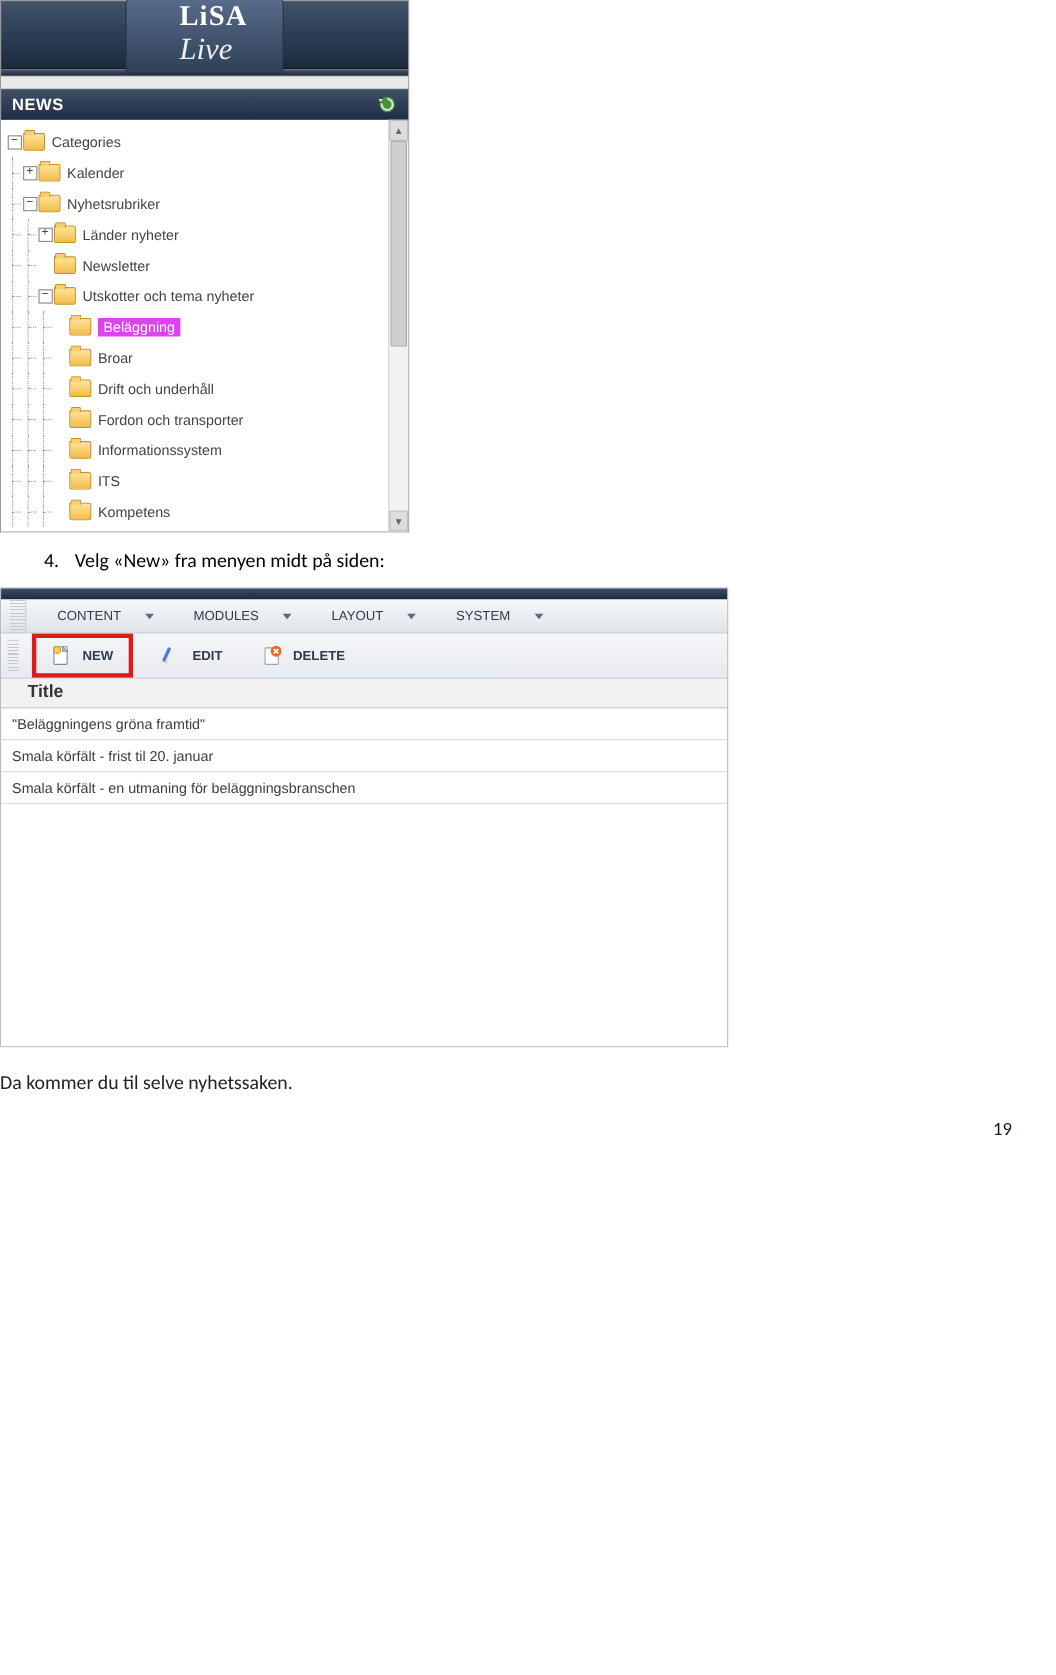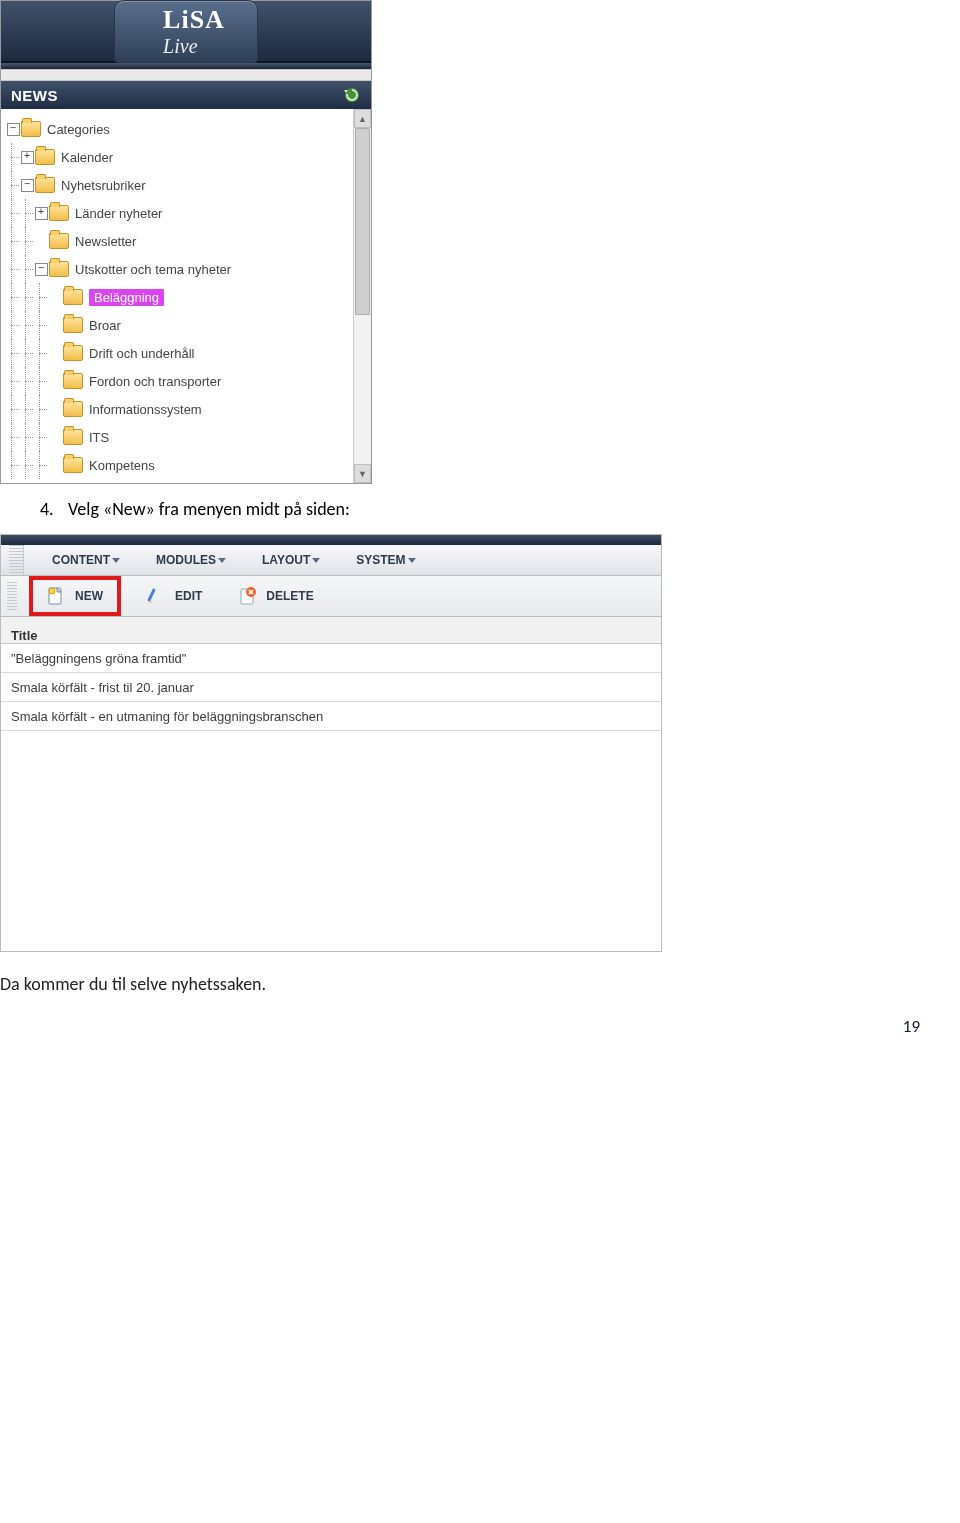--- a/index.html
+++ b/index.html
@@ -52,21 +52,21 @@
     flex-direction: column;
   }
   .shot1 .logo-main {
     font-weight: bold;
     font-size: 26px;
     letter-spacing: 1px;
     font-style: normal;
   }
   .shot1 .logo-sub {
     font-style: italic;
-    font-size: 20px;
+    font-size: 28px;
     margin-left: 8px;
     opacity: 0.9;
   }
   .shot1 .thin-dark {
     height: 6px;
     background: linear-gradient(to bottom,#4b5a71,#1a2537);
   }
   .shot1 .grey-gap { height: 10px; background:#e9e9e9; border-top:1px solid #c9c9c9; border-bottom:1px solid #c9c9c9;}
   .shot1 .news-bar {
     height: 28px;
@@ -201,24 +201,24 @@
     border-bottom:1px solid #b7bdc5;
     display:flex;
     align-items:center;
     padding: 0 8px;
     gap: 0;
   }
   .menu-pad { width: 14px; height:100%; background: repeating-linear-gradient(to bottom, #c4c8cf 0 1px, transparent 1px 3px); margin-right:10px; border-right:1px solid #c9cdd3;}
   .menu-item {
     display:flex;
     align-items:center;
-    gap:2px;
+    gap:22px;
     padding: 0 18px;
     height:100%;
-    font-weight:bold;
+    font-weight:normal;
     color:#2f3a4b;
     text-transform:uppercase;
     font-size:12px;
     cursor:pointer;
   }
   .menu-item .caret {
     width:0;height:0;border-left:4px solid transparent;border-right:4px solid transparent;border-top:5px solid #5b6a80;
   }
   .shot2 .tool-bar {
     height: 40px;
@@ -245,24 +245,24 @@
   .red-box {
     border: 4px solid #e11919;
     padding: 2px 4px;
     margin-left:-4px;
   }
   .shot2 .title-header {
     height: 26px;
     background:#f1f1f1;
     border-bottom:1px solid #c7c7c7;
     display:flex;
-    align-items:flex-end;
-    padding:0 10px;
+    align-items:center;
+    padding:0 24px;
     font-weight:bold;
-    font-size:13px;
+    font-size:16px;
   }
   .shot2 .row {
     height: 28px;
     display:flex; align-items:center;
     padding: 0 10px;
     border-bottom:1px solid #dadada;
     font-size:13px;
     color:#3c3c3c;
   }
   .shot2 .blank-area {

